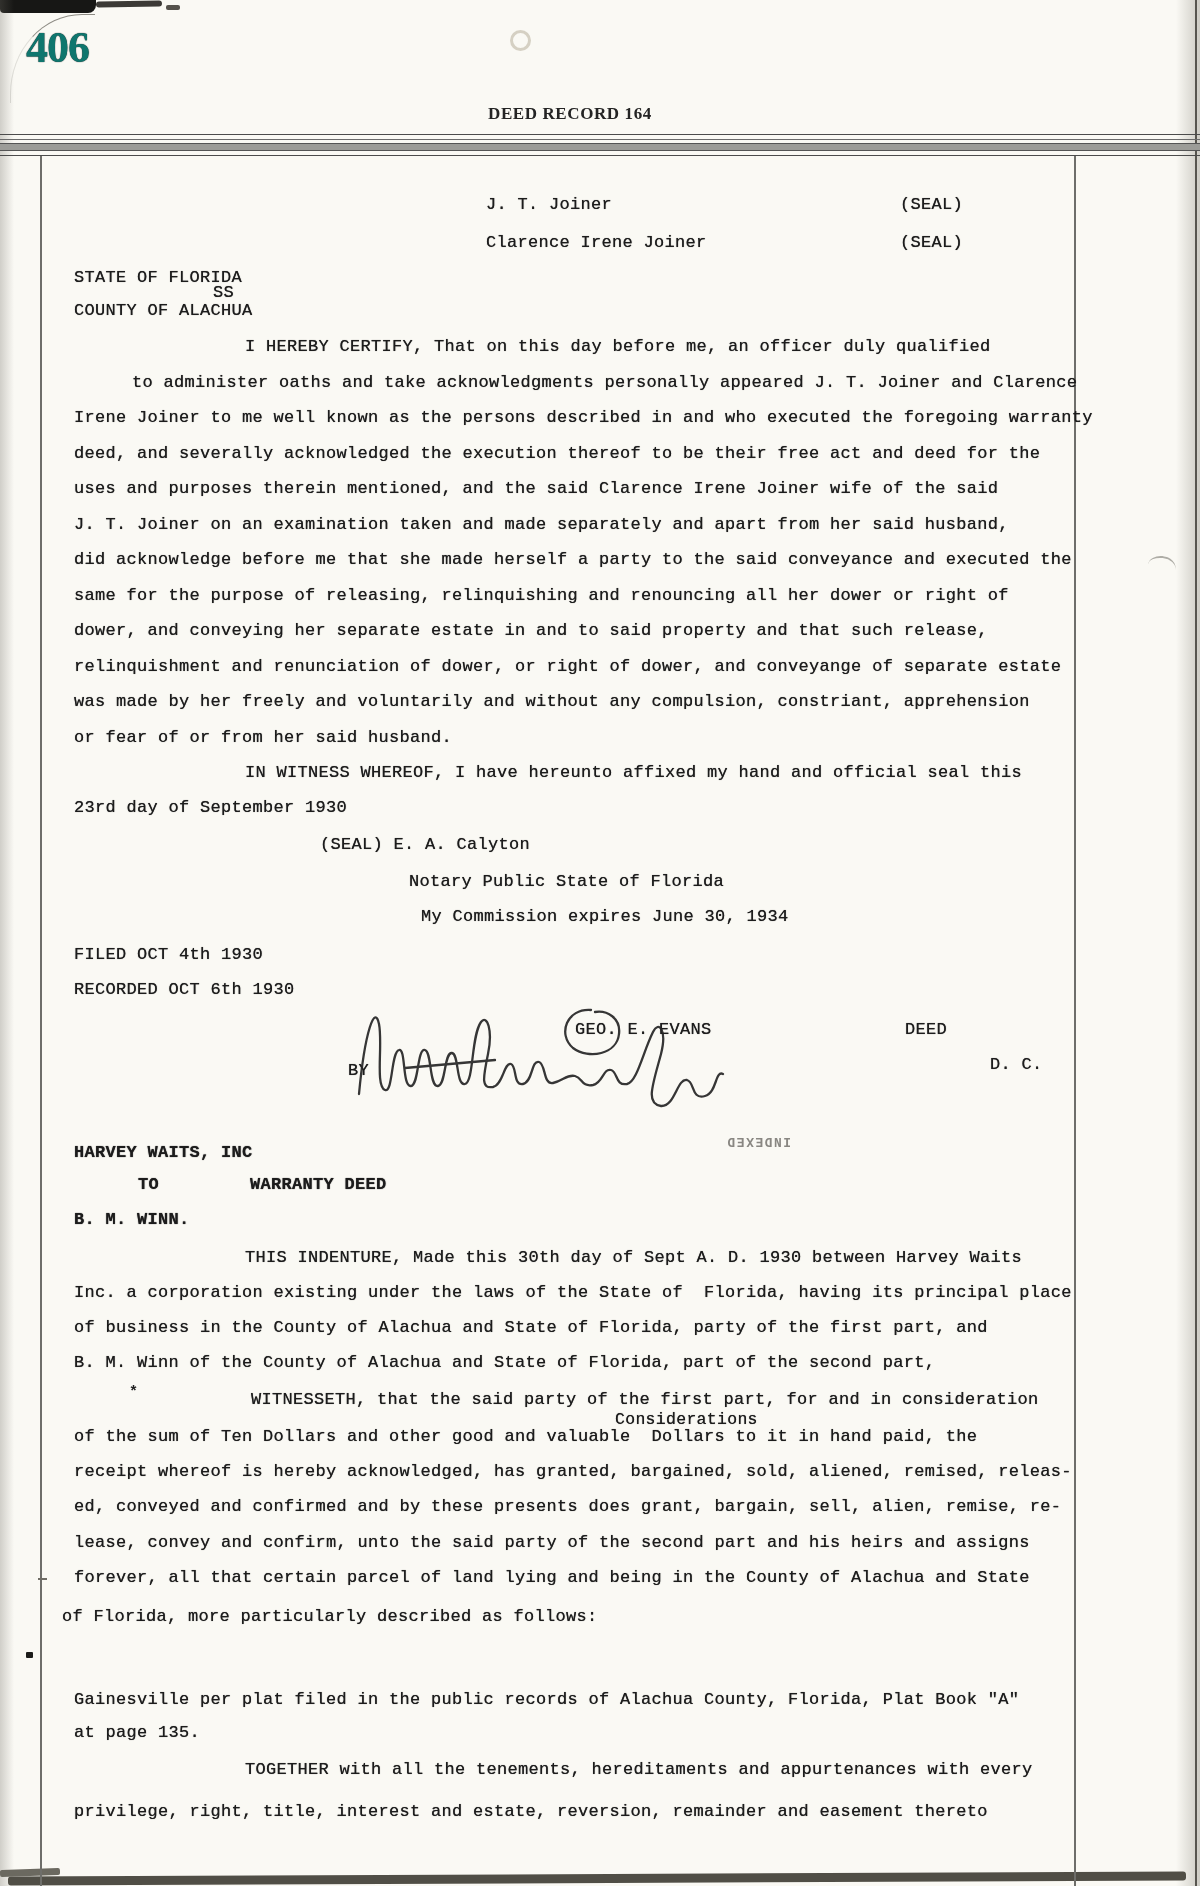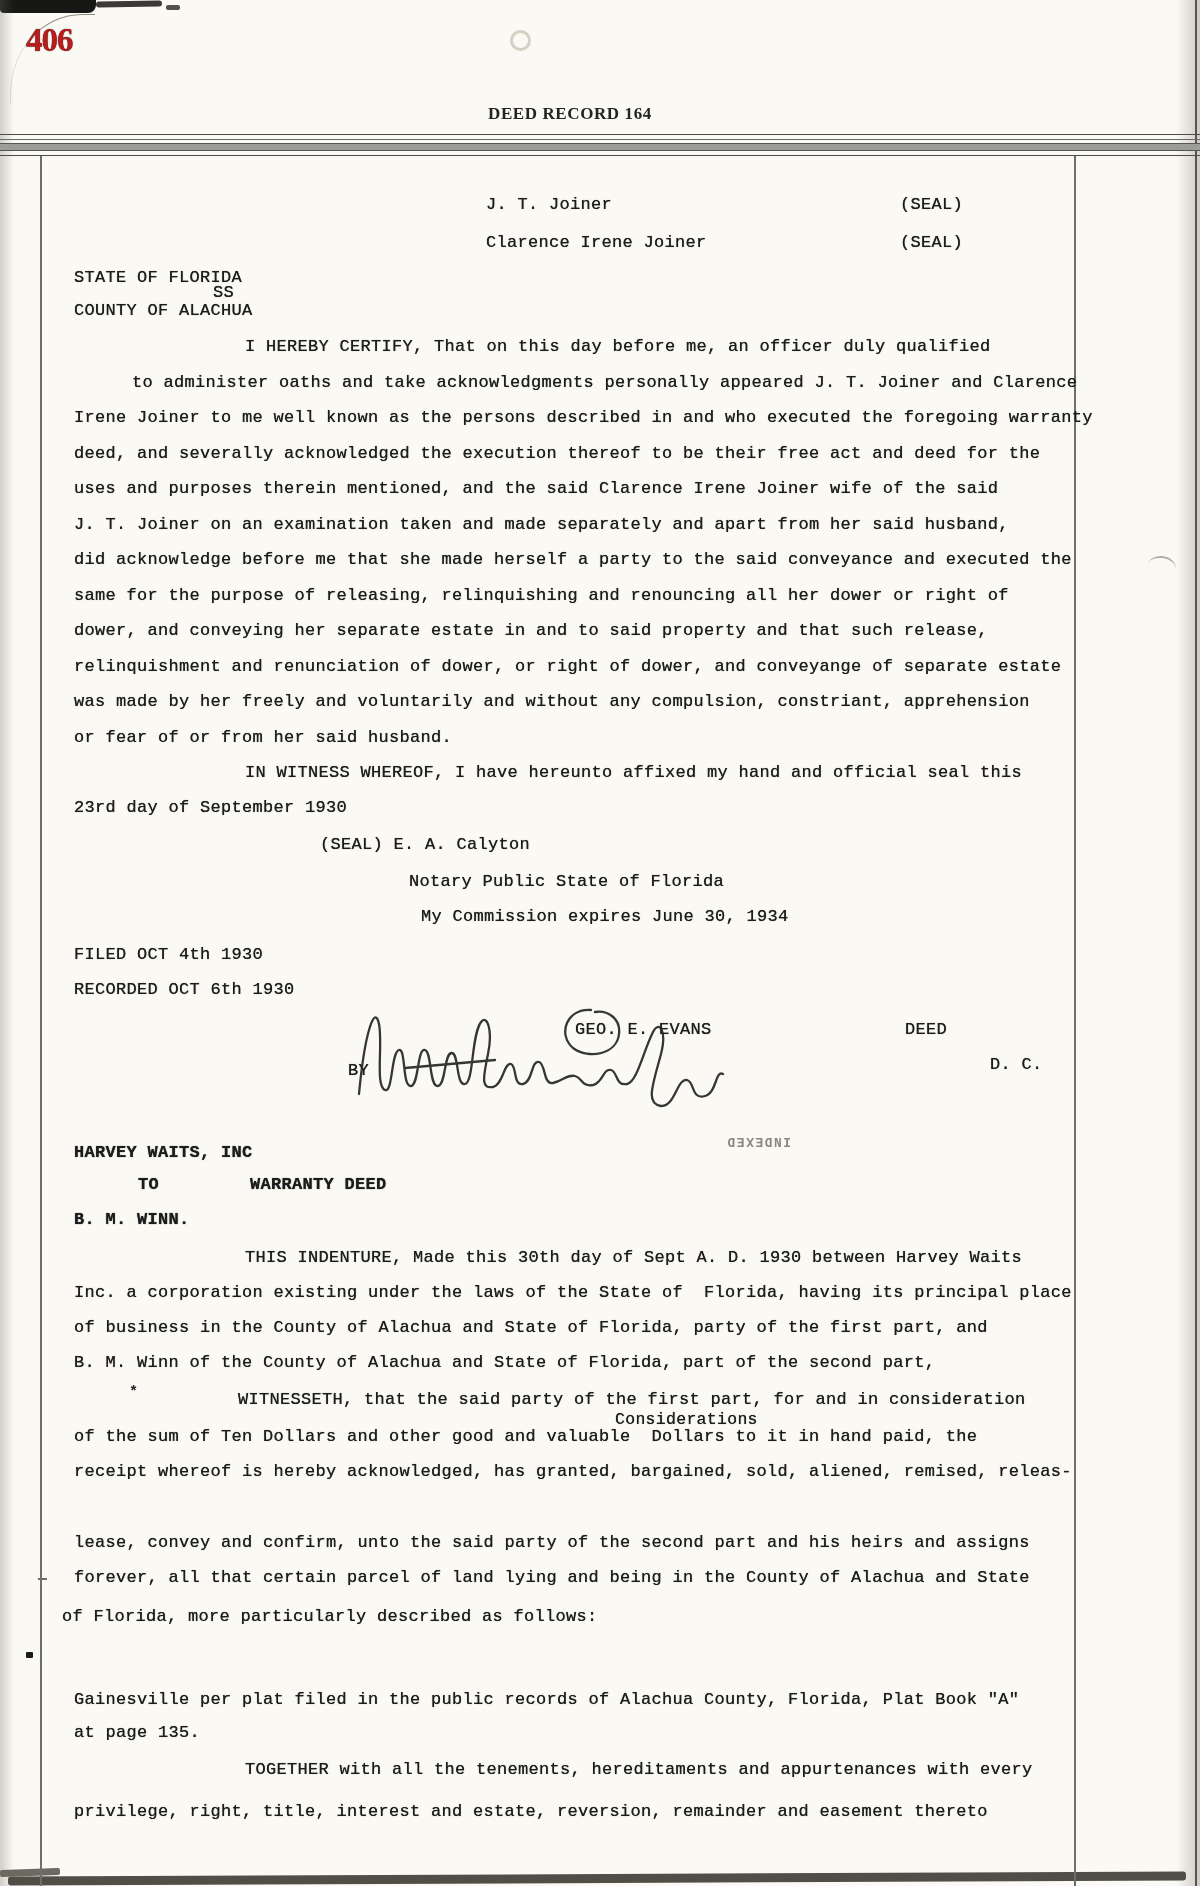--- a/index.html
+++ b/index.html
@@ -13,21 +13,21 @@
   .tw {
     position:absolute; font-size:17px; line-height:26px; letter-spacing:0.3px;
     white-space:pre; color:#1c1c1c;
     text-shadow:0 0 0.7px rgba(25,25,25,0.9);
   }
   .ink-heavy { font-weight:bold; text-shadow:0 0 1px rgba(15,15,15,0.9); }
   
   .page-num {
     position:absolute; left:26px; top:22px;
     font-family:"Liberation Serif","DejaVu Serif",serif;
-    font-size:33px; font-weight:bold; color:#b91c1c; letter-spacing:-1px;
+    font-size:44px; font-weight:bold; color:#0f766e; letter-spacing:-1px;
     text-shadow:0 0 1px #000;
   }
   .deed-header {
     position:absolute; left:488px; top:104px;
     font-family:"Liberation Serif","DejaVu Serif",serif;
     font-size:17px; font-weight:bold; letter-spacing:0.6px; color:#242424;
   }
   
   .hr1 { position:absolute; left:0; top:134px; width:1200px; height:1px; background:#4c4c4c; }
   .hr2 { position:absolute; left:0; top:139px; width:1200px; height:1px; background:#6a6a6a; }
@@ -140,24 +140,25 @@
   <div class="indexed">INDEXED</div>
   <div class="tw ink-heavy" style="left:74px;  top:1140px;">HARVEY WAITS, INC</div>
   <div class="tw ink-heavy" style="left:138px; top:1172px;">TO</div>
   <div class="tw ink-heavy" style="left:250px; top:1172px;">WARRANTY DEED</div>
   <div class="tw ink-heavy" style="left:74px;  top:1207px;">B. M. WINN.</div>
 
   <div class="tw" style="left:245px; top:1245px;">THIS INDENTURE, Made this 30th day of Sept A. D. 1930 between Harvey Waits</div>
   <div class="tw" style="left:74px;  top:1280px;">Inc. a corporation existing under the laws of the State of  Florida, having its principal place</div>
   <div class="tw" style="left:74px;  top:1315px;">of business in the County of Alachua and State of Florida, party of the first part, and</div>
   <div class="tw" style="left:74px;  top:1350px;">B. M. Winn of the County of Alachua and State of Florida, part of the second part,</div>
-  <div class="tw" style="left:238px; top:1387px;">WITNESSETH, that the said party of the first part, for and in consideration</div>
+  <div class="tw" style="left:251px; top:1387px;">WITNESSETH, that the said party of the first part, for and in consideration</div>
   <div class="tw consider" style="left:615px; top:1407px;">Considerations</div>
   <div class="tw" style="left:74px;  top:1424px;">of the sum of Ten Dollars and other good and valuable  Dollars to it in hand paid, the</div>
   <div class="tw" style="left:74px;  top:1459px;">receipt whereof is hereby acknowledged, has granted, bargained, sold, aliened, remised, releas-</div>
+  <div class="tw" style="left:74px;  top:1494px;">ed, conveyed and confirmed and by these presents does grant, bargain, sell, alien, remise, re-</div>
   <div class="tw" style="left:74px;  top:1530px;">lease, convey and confirm, unto the said party of the second part and his heirs and assigns</div>
   <div class="tw" style="left:74px;  top:1565px;">forever, all that certain parcel of land lying and being in the County of Alachua and State</div>
   <div class="tw" style="left:62px;  top:1604px;">of Florida, more particularly described as follows:</div>
 
   <div class="tw" style="left:74px;  top:1687px;">Gainesville per plat filed in the public records of Alachua County, Florida, Plat Book "A"</div>
   <div class="tw" style="left:74px;  top:1720px;">at page 135.</div>
 
   <div class="tw" style="left:245px; top:1757px;">TOGETHER with all the tenements, hereditaments and appurtenances with every</div>
   <div class="tw" style="left:74px;  top:1799px;">privilege, right, title, interest and estate, reversion, remainder and easement thereto</div>
 

